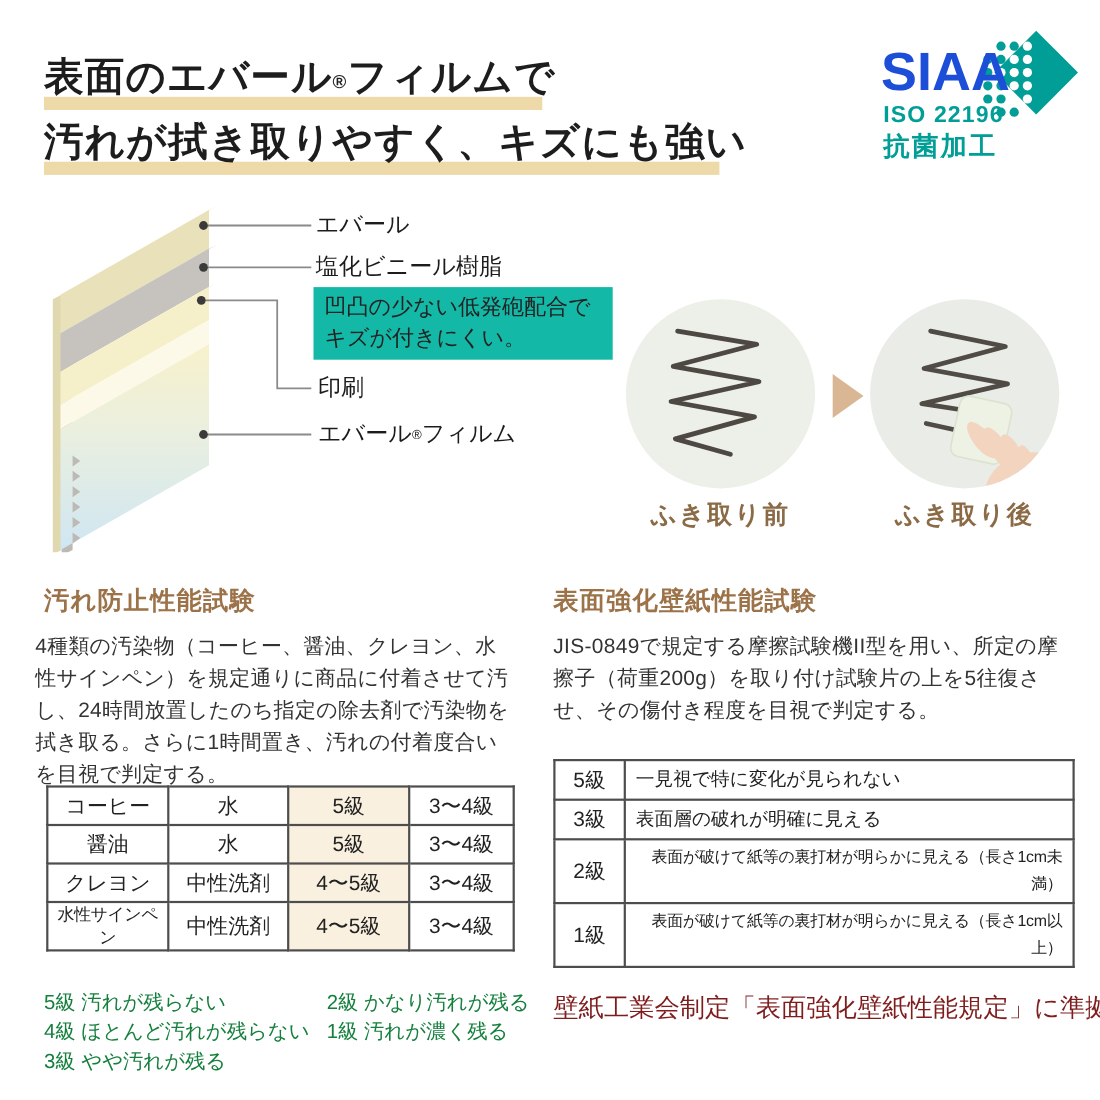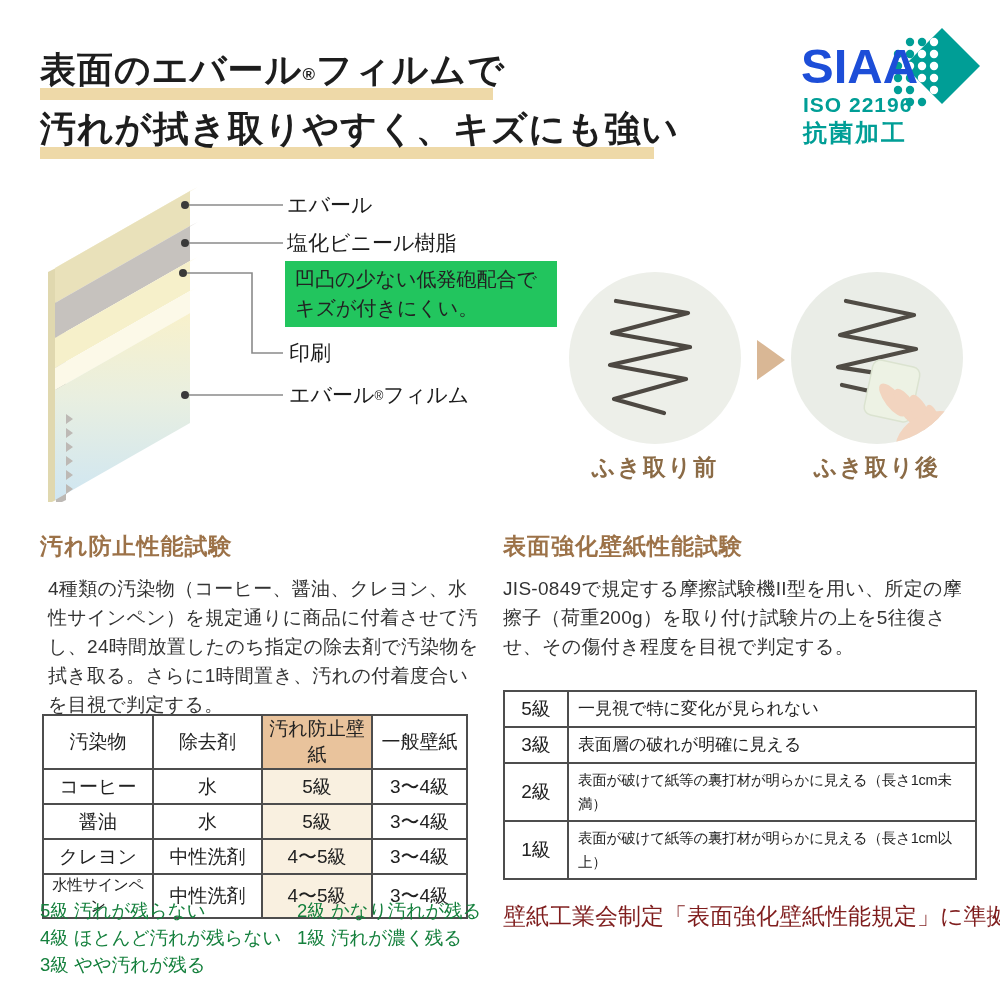--- a/index.html
+++ b/index.html
@@ -10,21 +10,21 @@
   .hl{font-size:36px;font-weight:bold;letter-spacing:1px;color:#1d1d1d;z-index:2;white-space:nowrap;text-align:right;}
   .hl .reg{font-size:17px;vertical-align:2px;}
   .hl-bar{height:12px;background:#eed9a8;z-index:1;}
   
   .siaa-brand{font-size:49px;font-weight:bold;color:#1d4ed8;letter-spacing:0px;line-height:1;}
   .siaa-iso{font-size:21px;font-weight:bold;color:#009e96;letter-spacing:1px;}
   .siaa-label{font-size:24px;font-weight:bold;color:#009e96;letter-spacing:2px;}
   
   .layer-label{font-size:21px;color:#1c1c1c;white-space:nowrap;line-height:26px;}
   .layer-label .reg{font-size:12px;vertical-align:2px;}
-  .blue-note{background:#22c55e;font-size:20px;line-height:29px;color:#222;
+  .blue-note{background:#14b8a6;font-size:20px;line-height:29px;color:#222;
              padding:4px 10px;width:252px;}
   
   .wipe-caption{font-size:23px;font-weight:bold;color:#8b6b46;text-align:center;
                 width:174px;letter-spacing:2px;}
   .arrow-right{width:0;height:0;border-top:20px solid transparent;
                border-bottom:20px solid transparent;border-left:28px solid #d9b795;}
   
   .sec-title{font-size:23px;font-weight:bold;color:#9c7248;letter-spacing:1px;white-space:nowrap;}
   .sec-para{font-size:19px;line-height:29px;color:#333;letter-spacing:0.3px;}
   
@@ -34,21 +34,21 @@
       font-size:19px;font-weight:normal;color:#222;padding:0 1px;}
   .stain-table .hl-col-head{background:#e9c39c;}
   .stain-table .hl-col{background:#f9f0e0;}
   .stain-table .tight{font-size:15.5px;letter-spacing:-0.5px;}
   .legend{font-size:18.5px;line-height:27px;color:#15803d;white-space:nowrap;}
   
   .strength-table td{border:2px solid #4d4d4d;color:#222;vertical-align:middle;}
   .strength-table .grade{width:58px;text-align:center;font-size:19px;padding:4px 2px;}
   .strength-table .desc{font-size:17px;line-height:24px;padding:4px 9px;white-space:pre-line;
       width:388px;}
-  .strength-table .small{font-size:14.5px;letter-spacing:-0.2px;}
+  .strength-table .small{font-size:14.5px;letter-spacing:-0.2px;text-align:right;}
   .note-text{font-size:23px;color:#7f1d1d;white-space:nowrap;}
 </style>
 </head>
 <body>
 
 <div class="abs hl-bar" style="left:40px;top:88px;width:453px;"></div>
 <div class="abs hl-bar" style="left:40px;top:147px;width:614px;"></div>
 <div class="abs hl" style="left:40px;top:46px;"><span>表面のエバール</span><span class="reg">®</span><span>フィルムで</span></div>
 <div class="abs hl" style="left:40px;top:105px;">汚れが拭き取りやすく、キズにも強い</div>
 
@@ -153,36 +153,30 @@
         <ellipse cx="144" cy="152" rx="7" ry="19" transform="rotate(-18 144 152)"></ellipse>
         <ellipse cx="142" cy="170" rx="38" ry="28" transform="rotate(-24 142 170)"></ellipse>
       </g>
     </g>
   </g>
 </svg>
 <div class="abs wipe-caption" style="left:568px;top:452px;">ふき取り前</div>
 <div class="abs wipe-caption" style="left:790px;top:452px;">ふき取り後</div>
 
 <div class="abs sec-title" style="left:40px;top:531px;">汚れ防止性能試験</div>
-<div class="abs sec-para" style="left:48px;top:574px;width:434px;">4種類の汚染物（コーヒー、醤油、クレヨン、水性サインペン）を規定通りに商品に付着させて汚し、24時間放置したのち指定の除去剤で汚染物を拭き取る。さらに1時間置き、汚れの付着度合いを目視で判定する。</div>
+<div class="abs sec-para" style="left:32px;top:574px;width:434px;">4種類の汚染物（コーヒー、醤油、クレヨン、水性サインペン）を規定通りに商品に付着させて汚し、24時間放置したのち指定の除去剤で汚染物を拭き取る。さらに1時間置き、汚れの付着度合いを目視で判定する。</div>
 
 <table class="abs stain-table" style="left:42px;top:714px;">
   <colgroup>
       <col style="width:110px">
       <col style="width:109px">
       <col style="width:110px">
       <col style="width:95px">
     </colgroup>
   <tbody>
-      <tr>
-    <th>汚染物</th>
-    <th>除去剤</th>
-    <th class="hl-col-head">汚れ防止壁紙</th>
-    <th>一般壁紙</th>
-  </tr>
   <tr>
     <td>コーヒー</td>
     <td>水</td>
     <td class="hl-col">5級</td>
     <td>3〜4級</td>
   </tr>
   <tr>
     <td>醤油</td>
     <td>水</td>
     <td class="hl-col">5級</td>

